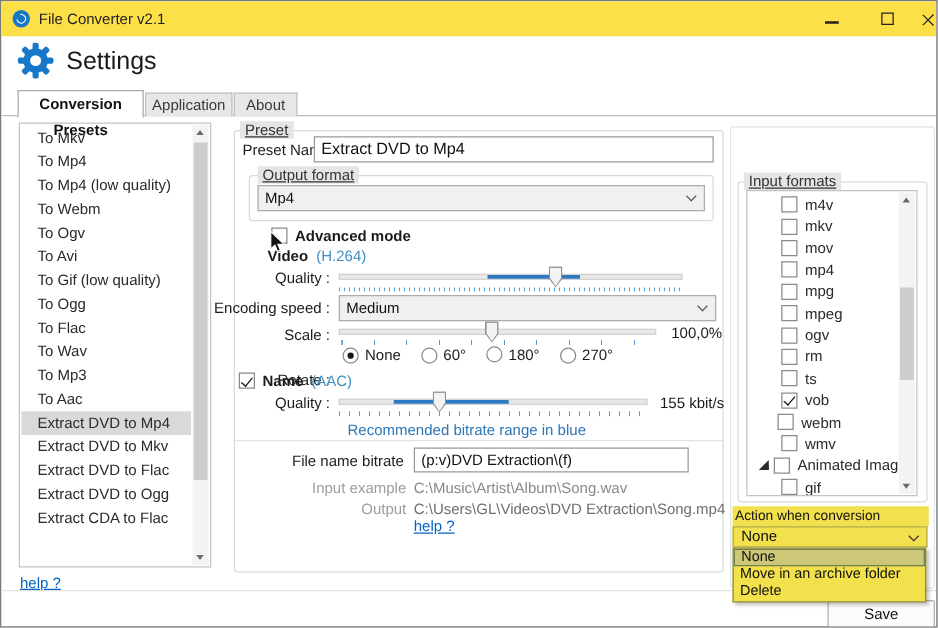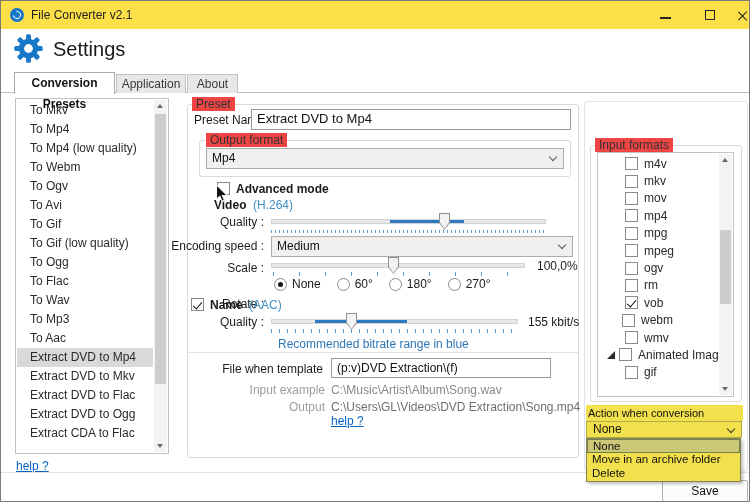--- a/index.html
+++ b/index.html
@@ -51,21 +51,21 @@
   .tri { position:absolute; left:3px; width:0; height:0; border-left:3.5px solid transparent; border-right:3.5px solid transparent; }
   .tri.up { top:4px; border-bottom:4.5px solid #6a6a6a; }
   .tri.dn { top:5px; border-top:4.5px solid #6a6a6a; }
   .sthumb { position:absolute; left:1px; width:11px; background:#cdcdcd; }
 
   #help-left { position:absolute; left:15px; top:458px; }
   .link { color:#0563c1; text-decoration:underline; }
 
   
   .groupbox { position:absolute; border:1px solid #dadada; border-radius:3px; background:#fff; }
-  .legend { position:absolute; top:-8px; background:#ef4444; padding:0 4px; color:#333; }
+  .legend { position:absolute; top:-8px; background:#e5e5e5; padding:0 4px; color:#333;text-decoration:underline; }
 
   #preset-card { left:186px; top:103px; width:392px; height:354px; }
   #preset-card > .legend { left:4px; }
   #right-card { left:583px; top:100px; width:164px; height:370px; border-color:#dde4ea; }
   #fmt-group { left:589px; top:144px; width:152px; height:257px; }
   #fmt-group > .legend { left:4px; }
 
   
   .textbox { position:absolute; background:#fff; border:1px solid #9a9a9a; padding:0 5px; font-size:13px; line-height:18px; color:#111; white-space:nowrap; overflow:hidden; }
   .combo { position:absolute; background:#f0f0f0; border:1px solid #acacac; padding:0 5px; line-height:18px; color:#111; }
@@ -160,21 +160,20 @@
   <div class="tab" id="tab2">About</div>
 
   <div id="left-list">
     <div id="preset-items">
         <div class="plist-item">To Mkv</div>
         <div class="plist-item">To Mp4</div>
         <div class="plist-item">To Mp4 (low quality)</div>
         <div class="plist-item">To Webm</div>
         <div class="plist-item">To Ogv</div>
         <div class="plist-item">To Avi</div>
-        <div class="plist-item">To Gif</div>
         <div class="plist-item">To Gif (low quality)</div>
         <div class="plist-item">To Ogg</div>
         <div class="plist-item">To Flac</div>
         <div class="plist-item">To Wav</div>
         <div class="plist-item">To Mp3</div>
         <div class="plist-item">To Aac</div>
         <div class="plist-item sel">Extract DVD to Mp4</div>
         <div class="plist-item">Extract DVD to Mkv</div>
         <div class="plist-item">Extract DVD to Flac</div>
         <div class="plist-item">Extract DVD to Ogg</div>
@@ -239,21 +238,21 @@
   <span class="flabel" style="left:170px; top:277px; width:93px;margin-top:19px;">Rotate :</span>
   <div class="abs" id="rotate-group" style="left:273px; top:276px; display:flex; gap:16px; align-items:center;">
       <span style="display: inline-flex; align-items: center; gap: 5px;">
         <span class="radio sel"></span>
         <span>None</span>
       </span>
       <span style="display: inline-flex; align-items: center; gap: 5px;">
         <span class="radio"></span>
         <span>60°</span>
       </span>
-      <span style="display: inline-flex; align-items: center; gap: 5px;">
+      <span style="display: inline-flex; gap: 5px;">
         <span class="radio"></span>
         <span>180°</span>
       </span>
       <span style="display: inline-flex; align-items: center; gap: 5px;">
         <span class="radio"></span>
         <span>270°</span>
       </span>
     </div>
 
   <span class="cb checked" style="position:absolute; left:190px; top:297px;"></span>
@@ -264,21 +263,21 @@
   <div class="track" style="left:270px; top:318px; width:247px;">
     <div class="range" style="left:43px; width:92px;"></div>
   </div>
   <div class="thumb" style="left:75px; top:312px; margin-left:270px;"></div>
   <div class="ticks medium" style="left:270px; top:328px; width:247px;"></div>
   <span class="abs" style="left:527px; top:314px;">155 kbit/s</span>
   <span class="hint" style="left:277px; top:336px;">Recommended bitrate range in blue</span>
 
   <div id="divider"></div>
 
-  <span class="flabel" style="left:210px; top:361px; width:112px;">File when template</span>
+  <span class="flabel" style="left:210px; top:361px; width:112px;">File name bitrate</span>
   <div class="textbox" style="left:330px; top:357px; width:220px; height:20px; font-size:12px;">(p:v)DVD Extraction\(f)</div>
   <span class="glabel" style="left:230px; top:382px; width:94px;">Input example</span>
   <span class="gval" style="left:330px; top:382px;">C:\Music\Artist\Album\Song.wav</span>
   <span class="glabel" style="left:230px; top:399px; width:94px;">Output</span>
   <span class="gval" style="left:330px; top:399px; color:#6f6f6f;">C:\Users\GL\Videos\DVD Extraction\Song.mp4</span>
   <a class="link abs" style="left:330px; top:413px;">help ?</a>
 
   <div class="groupbox" id="right-card"></div>
   <div class="groupbox" id="fmt-group">
     <span class="legend">Input formats</span>
@@ -311,20 +310,24 @@
         </div>
         <div class="fmt-row" style="padding-left: 26px;">
           <span class="cb"></span>
           <span class="lbl">ogv</span>
         </div>
         <div class="fmt-row" style="padding-left: 26px;">
           <span class="cb"></span>
           <span class="lbl">rm</span>
         </div>
         <div class="fmt-row" style="padding-left: 26px;">
+          <span class="cb"></span>
+          <span class="lbl">ts</span>
+        </div>
+        <div class="fmt-row" style="padding-left: 26px;">
           <span class="cb checked"></span>
           <span class="lbl">vob</span>
         </div>
         <div class="fmt-row" style="padding-left: 23px;">
           <span class="cb"></span>
           <span class="lbl">webm</span>
         </div>
         <div class="fmt-row" style="padding-left: 26px;">
           <span class="cb"></span>
           <span class="lbl">wmv</span>

